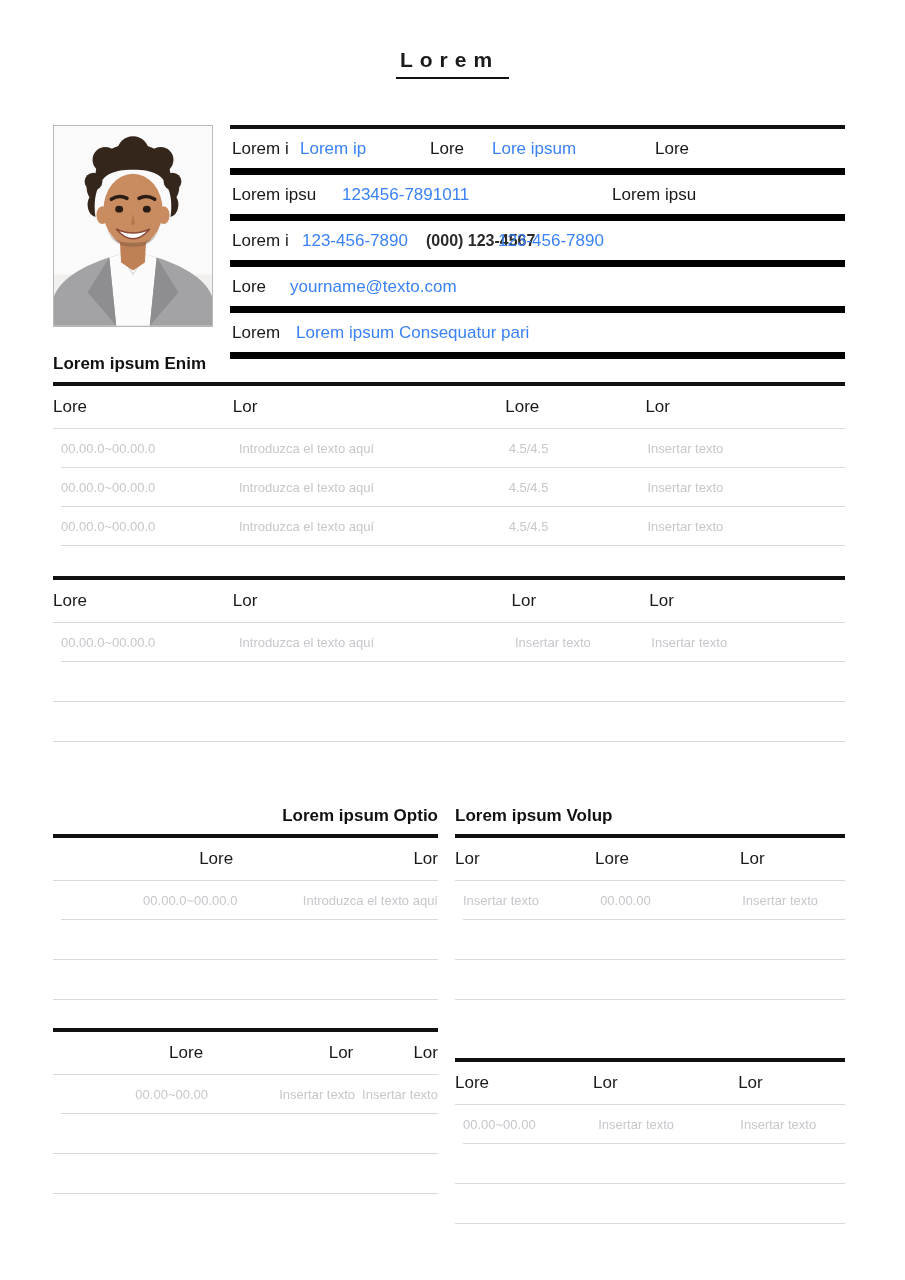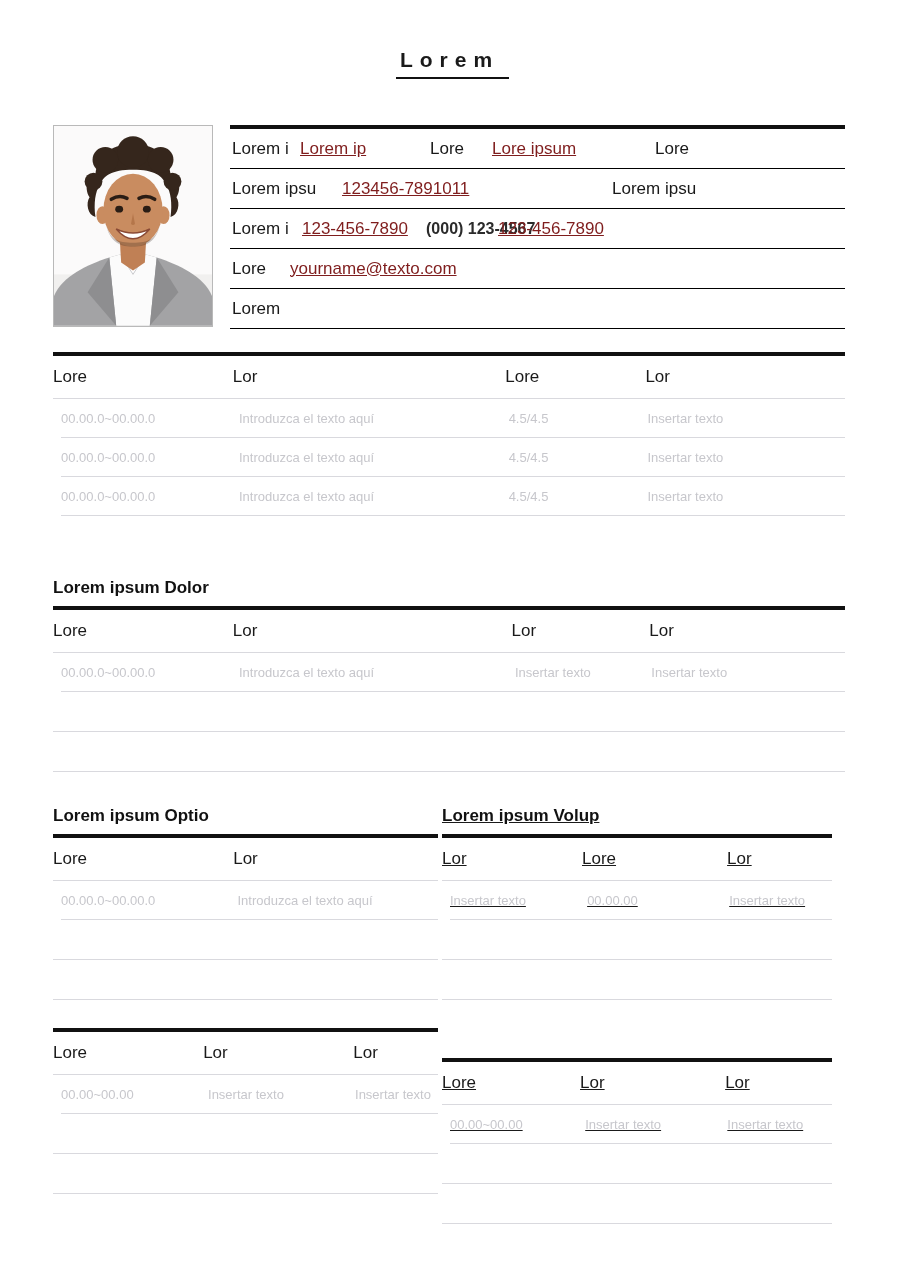--- a/index.html
+++ b/index.html
@@ -20,45 +20,45 @@
     border-bottom:2px solid #111;
   }
   
   .profile{position:absolute;top:125px;left:53px;width:792px;height:203px;}
   .photo{
     position:absolute;left:0;top:0;width:160px;height:202px;
     border:1px solid #b9b9b9;box-sizing:border-box;background:#fbfafa;
   }
   .photo svg{display:block;width:100%;height:100%;}
   .info{position:absolute;left:177px;top:0;width:615px;border-top:4px solid #111;}
-  .info-row{position:relative;height:39px;border-bottom:1px solid #000000;}
+  .info-row{position:relative;height:39px;border-bottom:7px solid #000000;}
   .info-row span{position:absolute;top:50%;transform:translateY(-50%);white-space:nowrap;}
   .lbl{font-size:17px;color:#191919;}
-  .val{font-size:17px;font-weight:300;color:#7f1d1d;text-decoration:underline;}
+  .val{font-size:17px;font-weight:300;color:#3b82f6;}
   .sub{font-size:16px;color:#2b2b2b;font-weight:bold;}
   
   .section{position:absolute;}
   .sec-title{font-size:17px;font-weight:bold;line-height:24px;margin:0 0 6px 0;color:#111;}
   .rule{height:4px;background:#111;}
   .t-row{display:grid;align-items:center;border-bottom:1px solid #d9d9de;box-sizing:border-box;}
   .hdr-row{height:43px;}
   .data-row{height:39px;margin-left:8px;}
   .empty-row{height:39px;border-bottom:1px solid #d9d9de;}
   .hdr-cell{font-size:17px;color:#1a1a1a;}
   .data-cell{font-size:13px;font-weight:300;color:#c7c7cc;white-space:nowrap;overflow:hidden;}
   
   .g-enim{grid-template-columns:22.7% 34.4% 17.7% 25.2%;}
   .g-dolor{grid-template-columns:22.7% 35.2% 17.4% 24.7%;}
   .g-optio{grid-template-columns:46.8% 53.2%;}
   .g-volup{grid-template-columns:35.9% 37.2% 26.9%;}
   .g-quo{grid-template-columns:39% 39% 22%;}
   .g-unt{grid-template-columns:35.4% 37.2% 27.4%;}
   .w-full{left:53px;width:792px;}
-  .w-left{left:53px;width:385px;}
-  .w-right{left:442px;width:390px;text-decoration:underline;}
+  .w-left{left:53px;width:385px;text-align:right;}
+  .w-right{left:455px;width:390px;}
 </style>
 </head>
 <body>
 
 <div class="page">
 
   <div class="doc-title-wrap">
     <span class="doc-title">Lorem</span>
   </div>
 
@@ -120,25 +120,27 @@
         <span class="val" style="left:72px">123-456-7890</span>
         <span class="sub" style="left:196px">(000) 123-4567</span>
         <span class="val" style="left:268px">123-456-7890</span>
       </div>
       <div class="info-row">
         <span class="lbl" style="left:2px">Lore</span>
         <span class="val" style="left:60px">yourname@texto.com</span>
       </div>
       <div class="info-row">
         <span class="lbl" style="left:2px">Lorem</span>
+        <span class="val" style="left:66px">Lorem ipsum Consequatur pari</span>
       </div>
     </div>
   </div>
 
   <div class="section w-full" style="top:352px">
+    <h2 class="sec-title">Lorem ipsum Enim</h2>
     <div class="rule"></div>
     <div class="t-row hdr-row g-enim">
       <div class="hdr-cell">Lore</div>
       <div class="hdr-cell">Lor</div>
       <div class="hdr-cell">Lore</div>
       <div class="hdr-cell">Lor</div>
     </div>
     <div class="t-row data-row g-enim">
       <div class="data-cell">00.00.0~00.00.0</div>
       <div class="data-cell">Introduzca el texto aquí</div>
@@ -153,21 +155,20 @@
     </div>
     <div class="t-row data-row g-enim">
       <div class="data-cell">00.00.0~00.00.0</div>
       <div class="data-cell">Introduzca el texto aquí</div>
       <div class="data-cell">4.5/4.5</div>
       <div class="data-cell">Insertar texto</div>
     </div>
   </div>
 
   <div class="section w-full" style="top:576px">
-    <h2 class="sec-title">Lorem ipsum Dolor</h2>
     <div class="rule"></div>
     <div class="t-row hdr-row g-dolor">
       <div class="hdr-cell">Lore</div>
       <div class="hdr-cell">Lor</div>
       <div class="hdr-cell">Lor</div>
       <div class="hdr-cell">Lor</div>
     </div>
     <div class="t-row data-row g-dolor">
       <div class="data-cell">00.00.0~00.00.0</div>
       <div class="data-cell">Introduzca el texto aquí</div>

